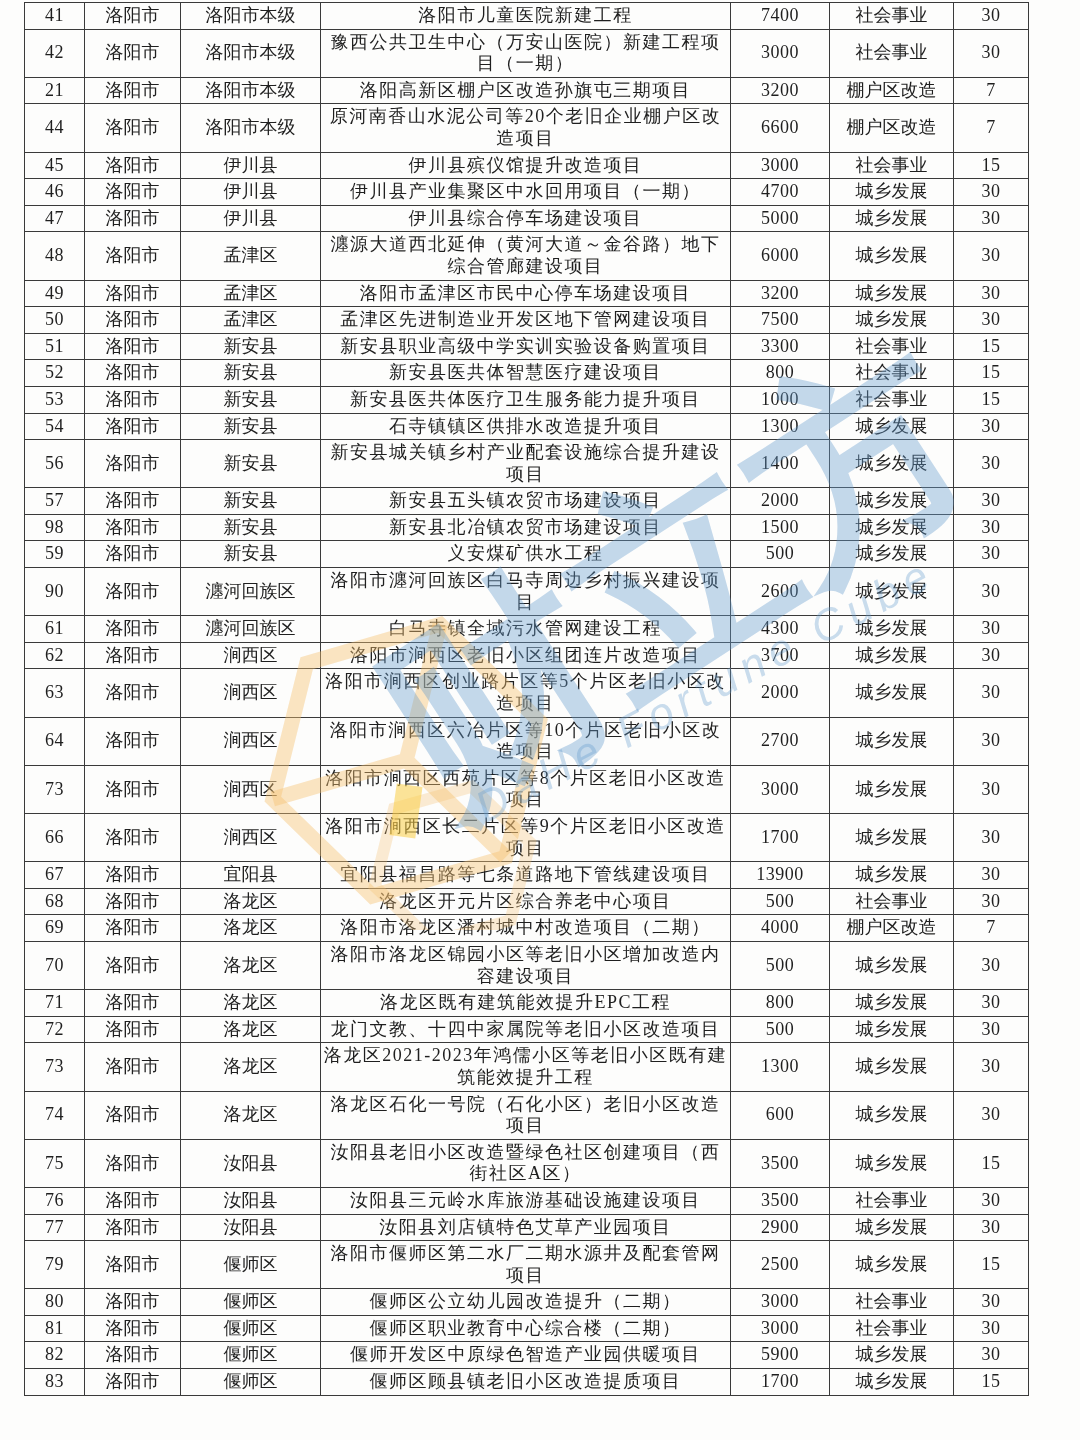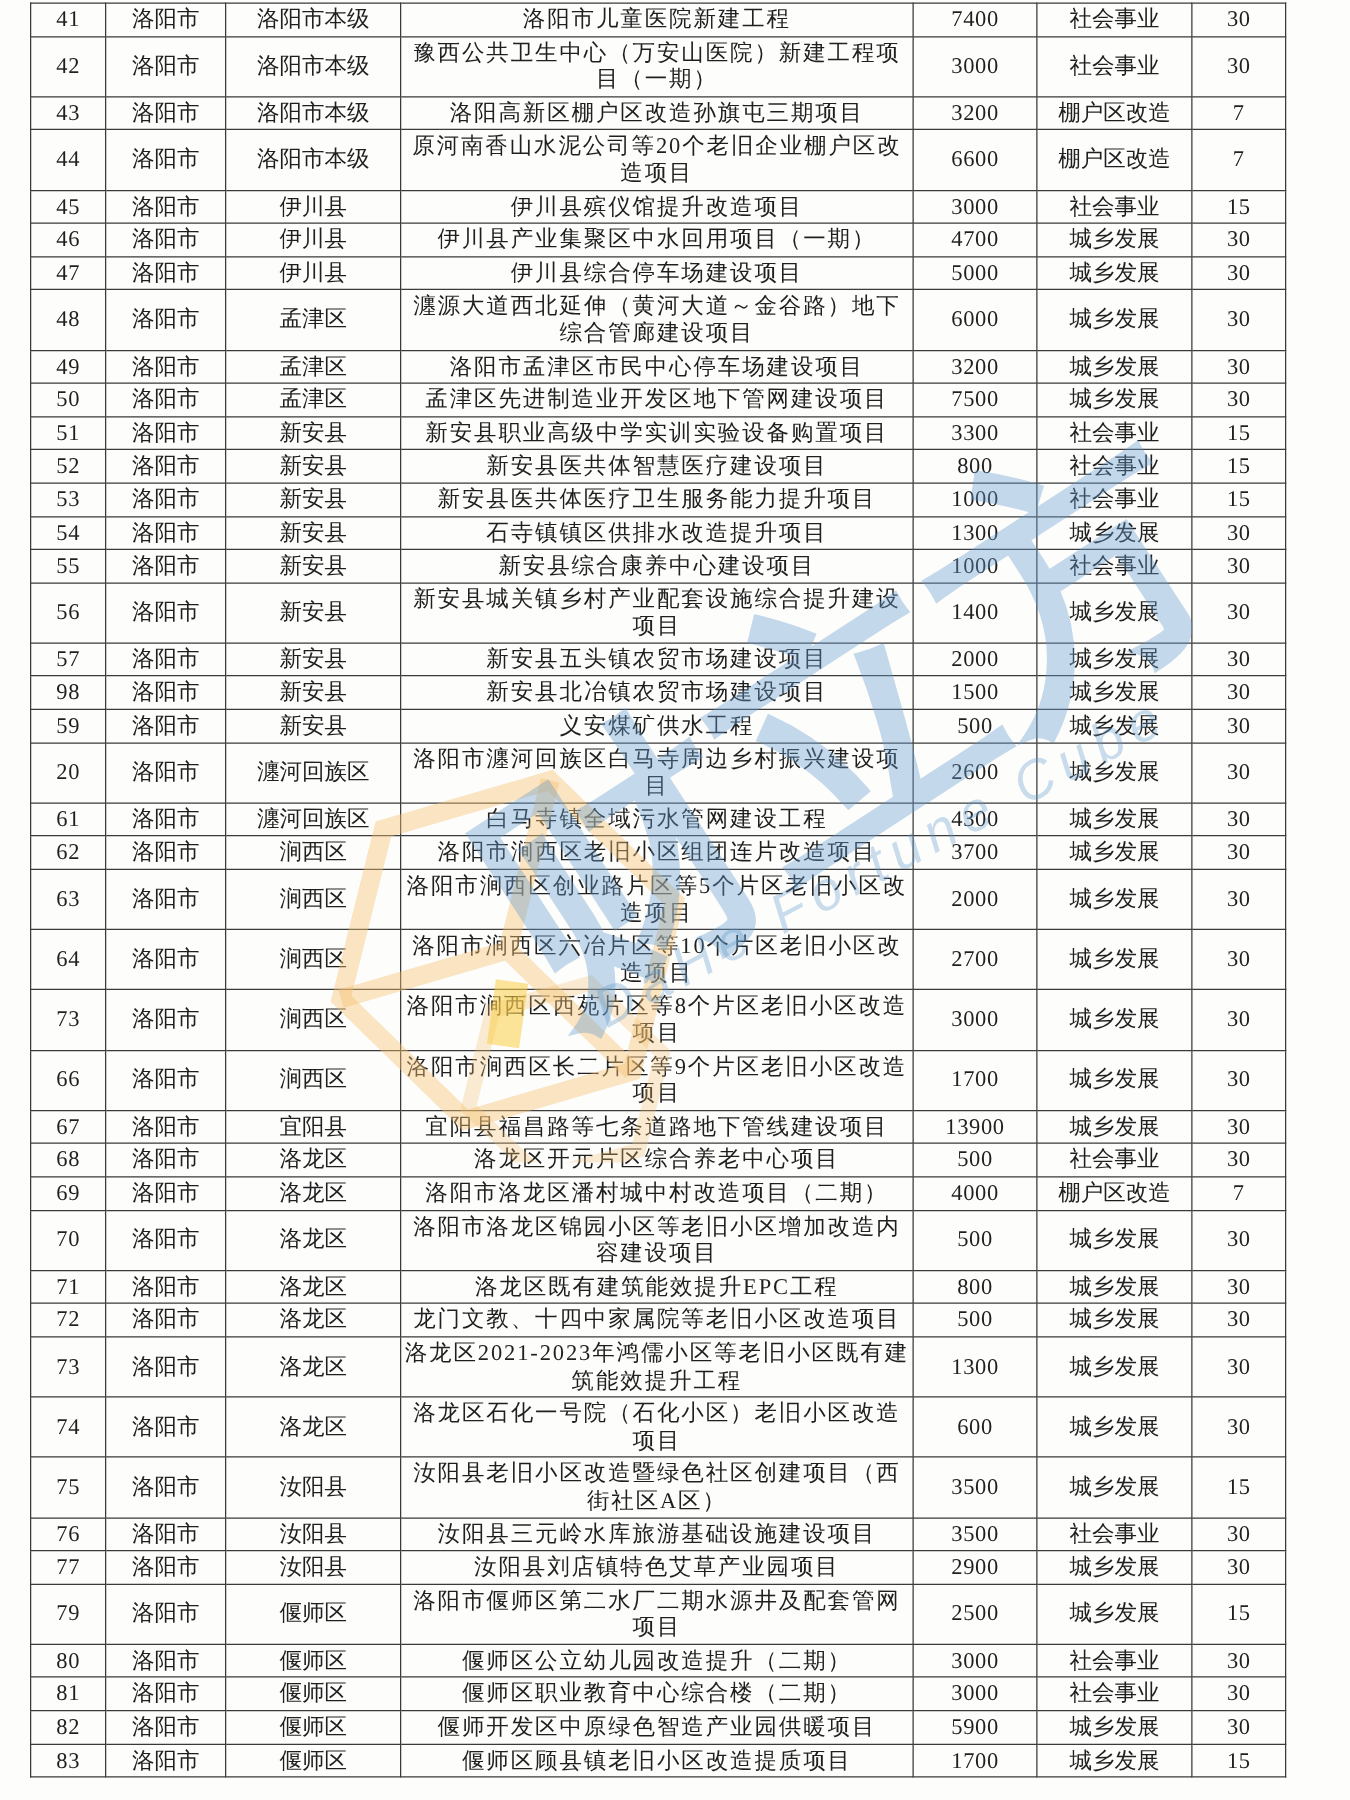--- a/index.html
+++ b/index.html
@@ -85,21 +85,21 @@
       <td class="c-no">42</td>
       <td class="c-city">洛阳市</td>
       <td class="c-district">洛阳市本级</td>
       <td class="c-project">豫西公共卫生中心（万安山医院）新建工程项目（一期）</td>
       <td class="c-amount">3000</td>
       <td class="c-category">社会事业</td>
       <td class="c-days">30</td>
     </tr>
 
     <tr>
-      <td class="c-no">43</td>
+      <td class="c-no">21</td>
       <td class="c-city">洛阳市</td>
       <td class="c-district">洛阳市本级</td>
       <td class="c-project">洛阳高新区棚户区改造孙旗屯三期项目</td>
       <td class="c-amount">3200</td>
       <td class="c-category">棚户区改造</td>
       <td class="c-days">7</td>
     </tr>
 
     <tr>
       <td class="c-no">44</td>
@@ -204,29 +204,20 @@
     <tr>
       <td class="c-no">54</td>
       <td class="c-city">洛阳市</td>
       <td class="c-district">新安县</td>
       <td class="c-project">石寺镇镇区供排水改造提升项目</td>
       <td class="c-amount">1300</td>
       <td class="c-category">城乡发展</td>
       <td class="c-days">30</td>
     </tr>
 
-    <tr>
-      <td class="c-no">55</td>
-      <td class="c-city">洛阳市</td>
-      <td class="c-district">新安县</td>
-      <td class="c-project">新安县综合康养中心建设项目</td>
-      <td class="c-amount">1000</td>
-      <td class="c-category">社会事业</td>
-      <td class="c-days">30</td>
-    </tr>
 
     <tr>
       <td class="c-no">56</td>
       <td class="c-city">洛阳市</td>
       <td class="c-district">新安县</td>
       <td class="c-project">新安县城关镇乡村产业配套设施综合提升建设项目</td>
       <td class="c-amount">1400</td>
       <td class="c-category">城乡发展</td>
       <td class="c-days">30</td>
     </tr>
@@ -255,21 +246,21 @@
       <td class="c-no">59</td>
       <td class="c-city">洛阳市</td>
       <td class="c-district">新安县</td>
       <td class="c-project">义安煤矿供水工程</td>
       <td class="c-amount">500</td>
       <td class="c-category">城乡发展</td>
       <td class="c-days">30</td>
     </tr>
 
     <tr>
-      <td class="c-no">20</td>
+      <td class="c-no">90</td>
       <td class="c-city">洛阳市</td>
       <td class="c-district">瀍河回族区</td>
       <td class="c-project">洛阳市瀍河回族区白马寺周边乡村振兴建设项目</td>
       <td class="c-amount">2600</td>
       <td class="c-category">城乡发展</td>
       <td class="c-days">30</td>
     </tr>
 
     <tr>
       <td class="c-no">61</td>

